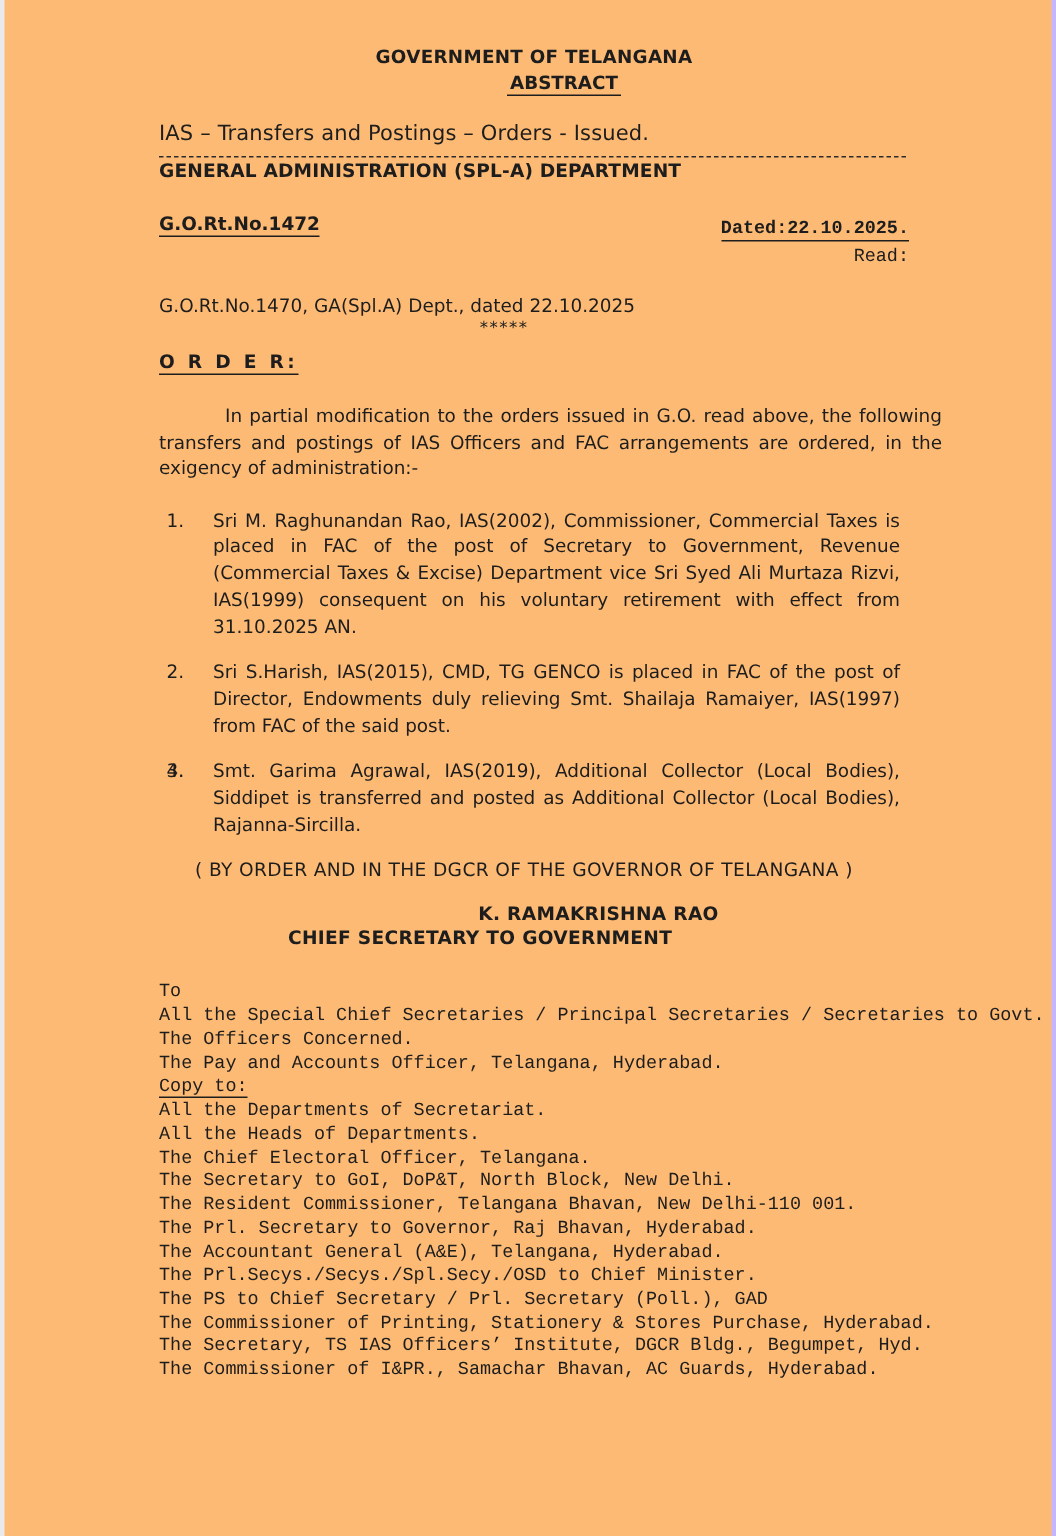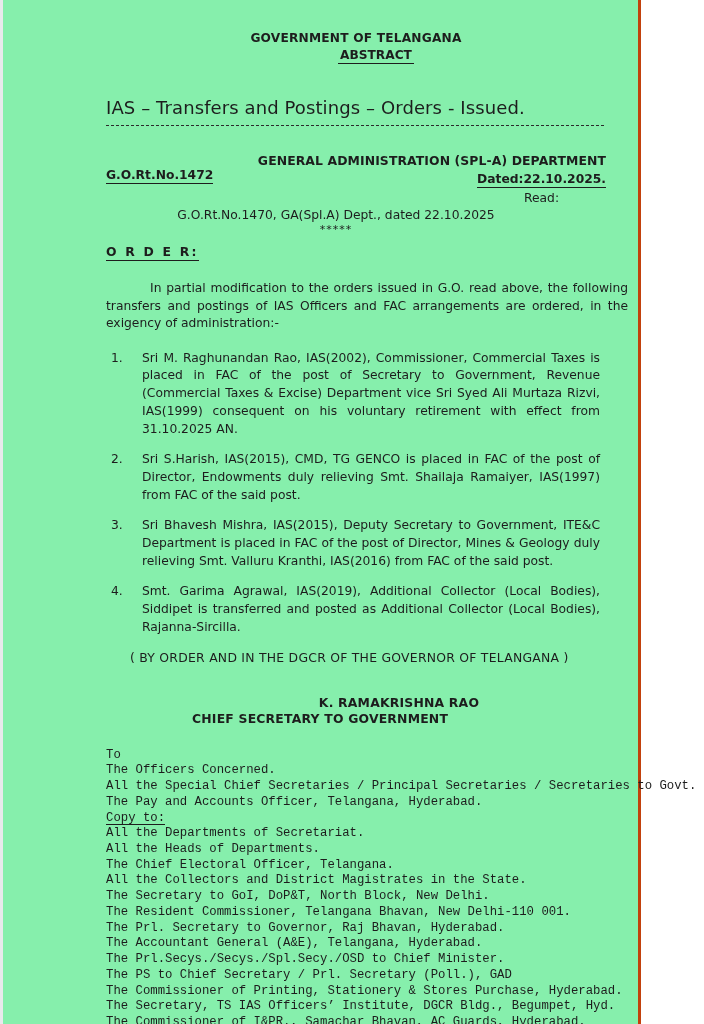--- a/index.html
+++ b/index.html
@@ -9,26 +9,26 @@
   }
   body {
     width: 704px;
     height: 1024px;
     font-family: "DejaVu Sans", sans-serif;
     color: #1d1d1d;
     overflow: hidden;
   }
   .page {
     position: relative;
-    width: 641px;
+    width: 704px;
     height: 1024px;
     box-sizing: border-box;
-    background: #86efac;
+    background: #fdba74;
     border-left: 3px solid #e9e9ec;
-    border-right: 3px solid #c2410c;
+    border-right: 3px solid #c4b5fd;
     padding: 0;
   }
   .inner {
     position: absolute;
     left: 103px;
     top: 0;
     width: 500px;
   }
 
   
@@ -44,70 +44,72 @@
     font-weight: bold;
     font-size: 12.2px;
     margin-top: 3px;
   }
   .hdr-abstract span {
     border-bottom: 1.4px solid #1d1d1d;
     padding: 0 2px 1px 2px;
     margin-left: 40px;
   }
   .subject {
-    font-size: 18px;
-    margin-top: 35px;
+    font-size: 14px;
+    margin-top: 19px;
     letter-spacing: .1px;
   }
   .dashed-rule {
     margin-top: 7px;
     height: 1px;
     border-top: 1.6px dashed #2b2b2b;
     width: 498px;
   }
   .dept {
-    text-align: right;
-    font-weight: bold;
-    font-size: 12.4px;
-    margin-top: 26px;
+    text-align: left;
+    font-weight: bold;
+    font-size: 12.4px;
+    margin-top: 0;
     letter-spacing: .1px;
   }
 
   
   .go-row {
     display: flex;
     justify-content: space-between;
     align-items: flex-start;
+    margin-top: 21px;
   }
   .go-no {
     font-weight: bold;
     font-size: 12.3px;
     border-bottom: 1.4px solid #1d1d1d;
     padding-bottom: 1px;
   }
   .go-right {
-    text-align: center;
+    text-align: right;
     padding-right: 0px;
+    font-family: Liberation Mono, monospace;
   }
   .dated {
     font-weight: bold;
     font-size: 12.3px;
     border-bottom: 1.4px solid #1d1d1d;
     padding-bottom: 1px;
     display: inline-block;
   }
   .read {
     font-size: 12.3px;
     margin-top: 3px;
   }
 
   .read-ref {
-    text-align: center;
-    font-size: 12.3px;
-    margin-top: 3px;
+    text-align: left;
+    font-size: 12.3px;
+    margin-top: 19px;
     padding-right: 40px;
   }
   .stars {
     text-align: center;
     font-size: 11px;
     letter-spacing: 1px;
     margin-top: 1px;
     padding-right: 40px;
   }
 
@@ -158,21 +160,21 @@
     font-size: 12.4px;
     margin-top: 6px;
     padding-left: 24px;
     letter-spacing: .25px;
   }
 
   .sign-name {
     text-align: center;
     font-weight: bold;
     font-size: 12.4px;
-    margin-top: 30px;
+    margin-top: 14px;
     padding-left: 86px;
     letter-spacing: .2px;
   }
   .sign-desig {
     text-align: left;
     font-weight: bold;
     font-size: 12.4px;
     margin-top: 1px;
     padding-left: 86px;
     letter-spacing: .2px;
@@ -220,42 +222,41 @@
     <div class="para">In partial modification to the orders issued in G.O. read above, the following transfers and postings of IAS Officers and FAC arrangements are ordered, in the exigency of administration:-</div>
 
     <ol class="items">
       <li>
         <span class="num">1.</span><span>Sri M. Raghunandan Rao, IAS(2002), Commissioner, Commercial Taxes is placed in FAC of the post of Secretary to Government, Revenue (Commercial Taxes &amp; Excise) Department vice  Sri Syed Ali Murtaza Rizvi, IAS(1999) consequent on his voluntary retirement with effect from 31.10.2025 AN.</span>
       </li>
       <li>
         <span class="num">2.</span><span>Sri S.Harish, IAS(2015), CMD, TG GENCO  is placed in FAC of the post of Director, Endowments duly relieving Smt. Shailaja Ramaiyer, IAS(1997) from FAC of the said post.</span>
       </li>
       <li>
-        <span class="num">3.</span><span>Sri Bhavesh Mishra, IAS(2015), Deputy Secretary to Government, ITE&amp;C Department is placed in FAC of the post of  Director, Mines &amp; Geology duly relieving Smt. Valluru Kranthi, IAS(2016) from  FAC of the said post.</span>
+        <span class="num">3.</span>
       </li>
       <li>
         <span class="num">4.</span><span>Smt. Garima Agrawal, IAS(2019), Additional Collector (Local Bodies), Siddipet is transferred and posted as Additional Collector (Local Bodies), Rajanna-Sircilla.</span>
       </li>
     </ol>
 
     <div class="by-order">( BY ORDER AND IN THE DGCR OF THE GOVERNOR OF TELANGANA )</div>
 
     <div class="sign-name">K. RAMAKRISHNA RAO</div>
     <div class="sign-desig">CHIEF SECRETARY TO GOVERNMENT</div>
 
     <div class="dist">
       <div>To</div>
+      <div>All the Special Chief Secretaries / Principal Secretaries / Secretaries to Govt.</div>
       <div>The Officers Concerned.</div>
-      <div>All the Special Chief Secretaries / Principal Secretaries / Secretaries to Govt.</div>
       <div>The Pay and Accounts Officer, Telangana, Hyderabad.</div>
       <div><span class="u">Copy to:</span></div>
       <div>All the Departments of Secretariat.</div>
       <div>All the Heads of Departments.</div>
       <div>The Chief Electoral Officer, Telangana.</div>
-      <div>All the Collectors and District Magistrates in the State.</div>
       <div>The Secretary to GoI, DoP&amp;T, North Block, New Delhi.</div>
       <div>The Resident Commissioner, Telangana Bhavan, New Delhi-110 001.</div>
       <div>The Prl. Secretary to Governor, Raj Bhavan, Hyderabad.</div>
       <div>The Accountant General (A&amp;E), Telangana, Hyderabad.</div>
       <div>The Prl.Secys./Secys./Spl.Secy./OSD to Chief Minister.</div>
       <div>The PS to Chief Secretary /  Prl. Secretary (Poll.), GAD</div>
       <div>The Commissioner of Printing, Stationery &amp; Stores Purchase, Hyderabad.</div>
       <div>The Secretary, TS IAS Officers’ Institute, DGCR Bldg., Begumpet, Hyd.</div>
       <div>The Commissioner of I&amp;PR., Samachar Bhavan, AC Guards, Hyderabad.</div>
 

